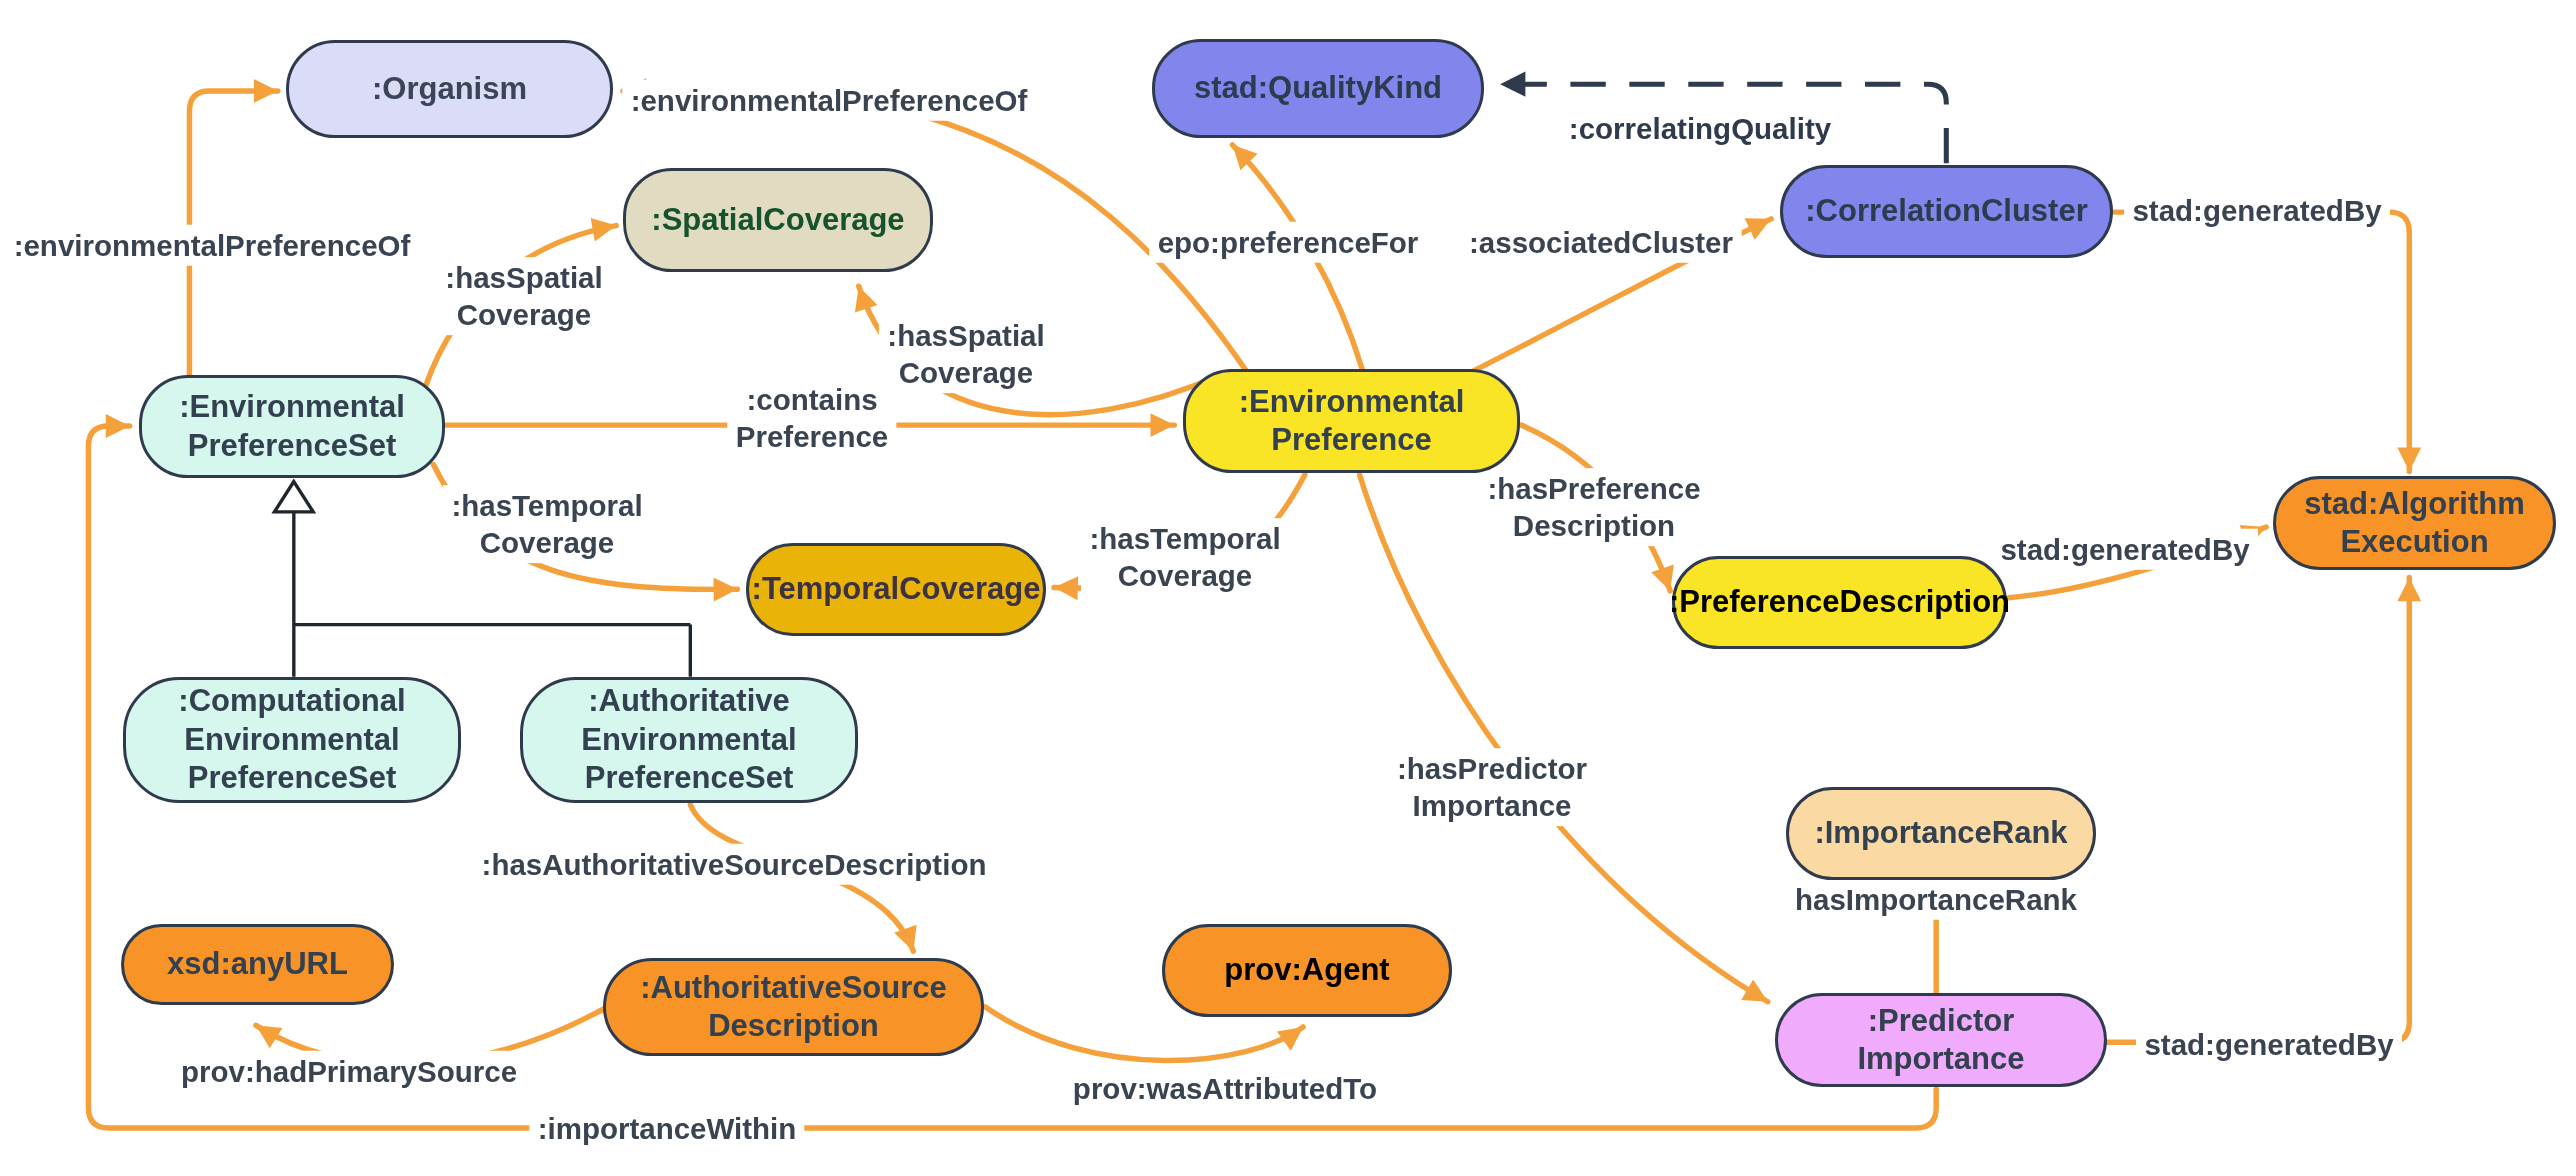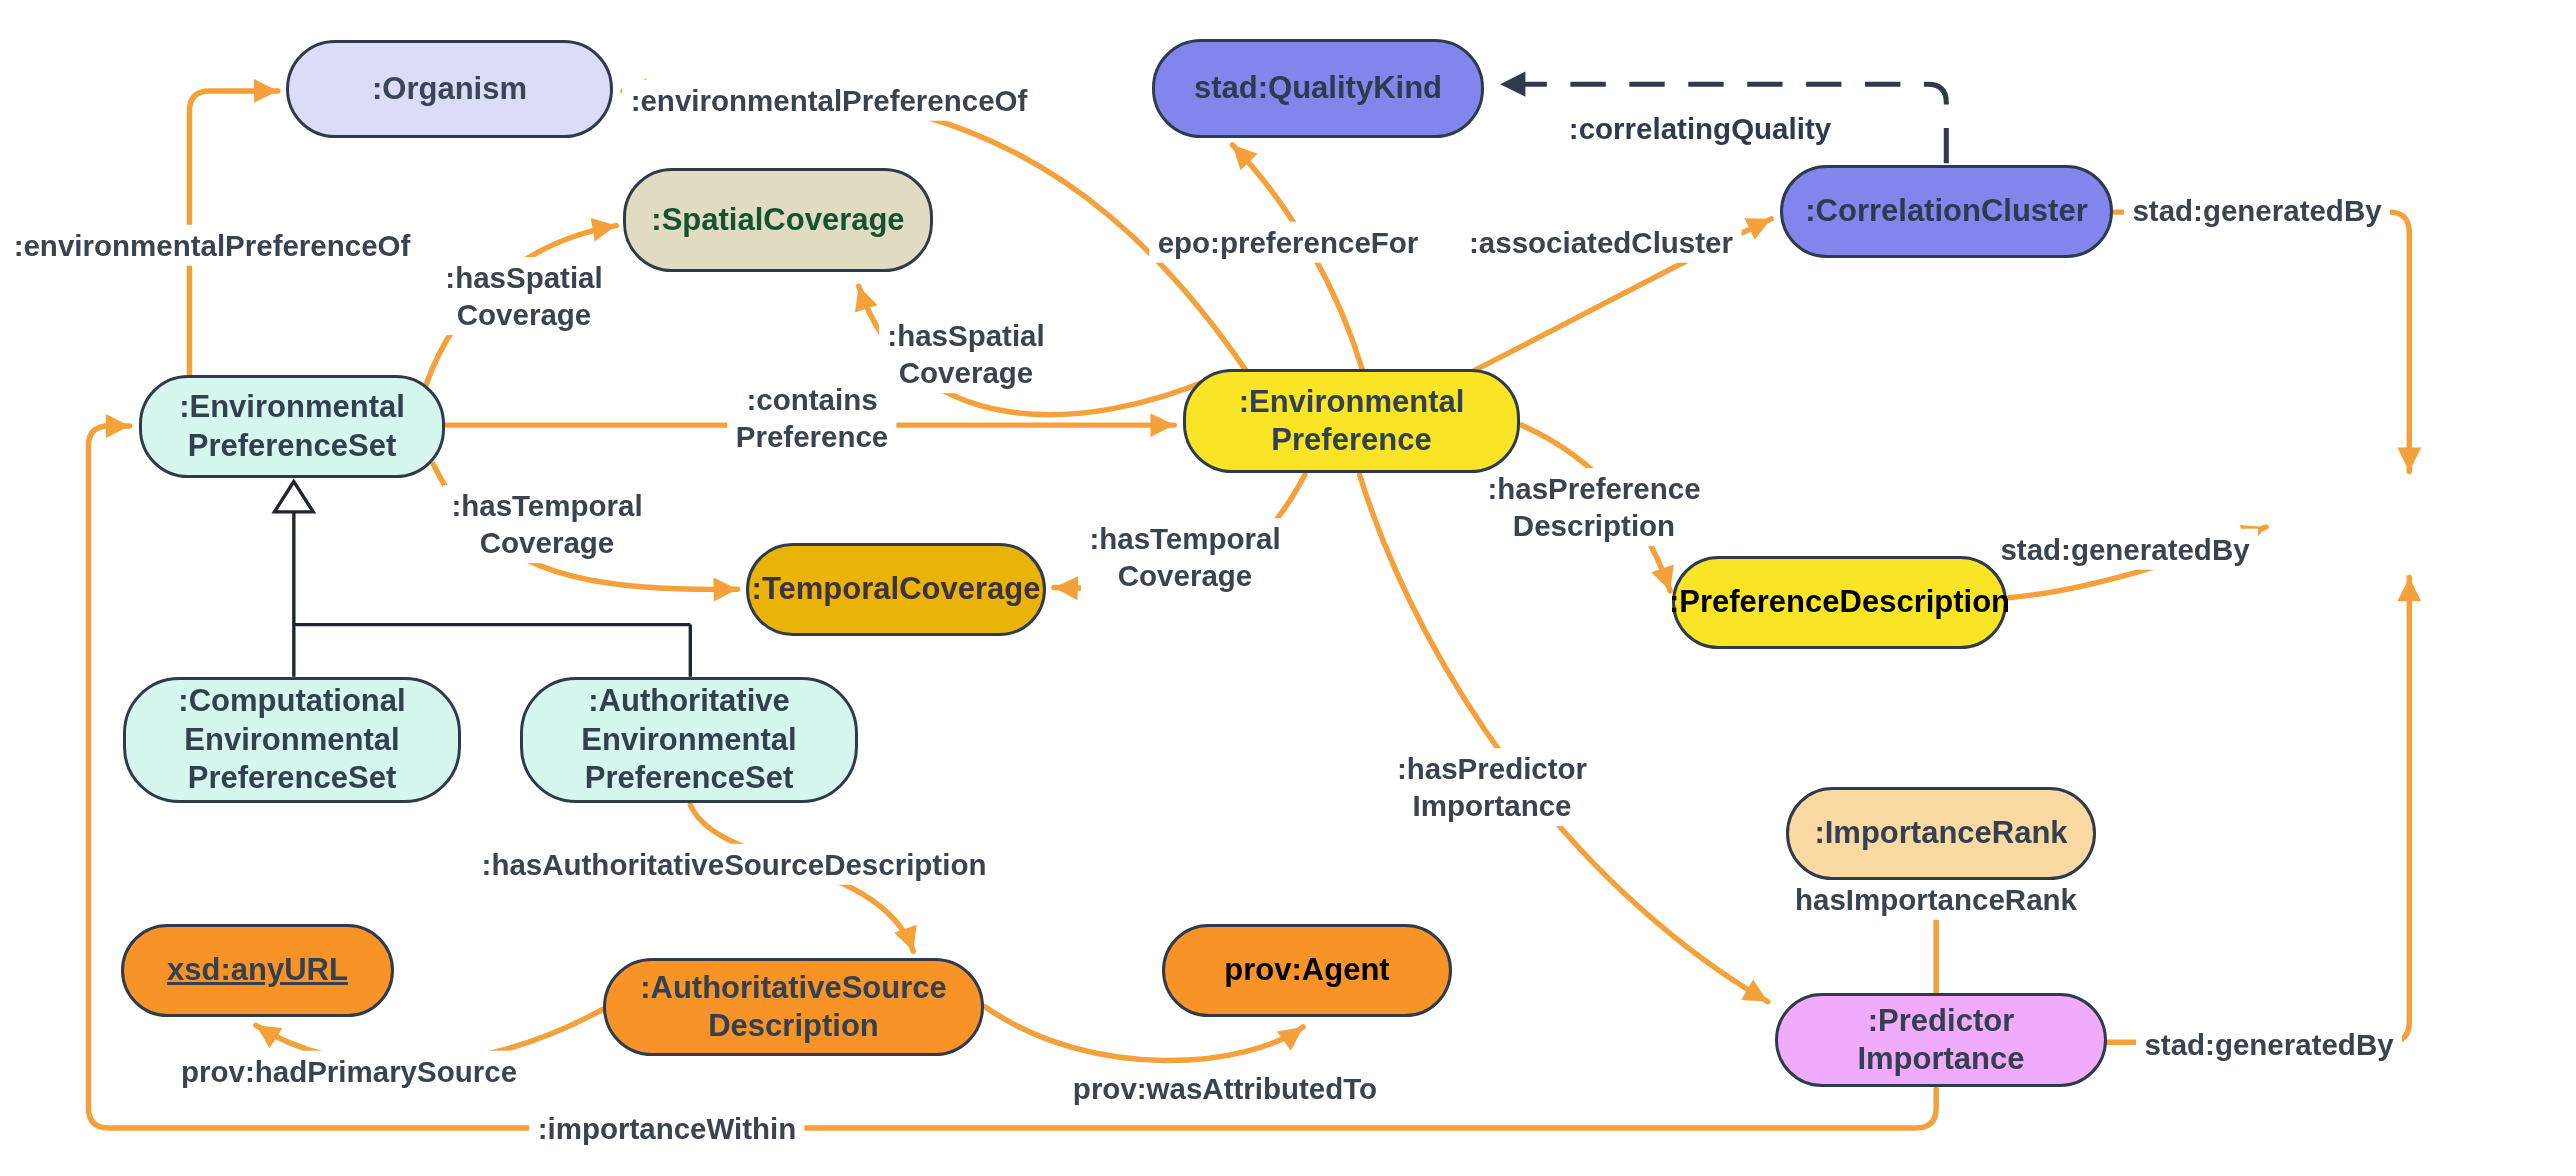--- a/index.html
+++ b/index.html
@@ -98,28 +98,30 @@
   <div class="node" style="left: 286px; top: 40px; width: 327px; height: 98px; background-color: rgb(219, 220, 248); color: rgb(58, 70, 87);">:Organism</div>
   <div class="node" style="left: 1152px; top: 39px; width: 332px; height: 99px; background-color: rgb(130, 134, 236); color: rgb(46, 59, 78);">stad:QualityKind</div>
   <div class="node" style="left: 623px; top: 168px; width: 310px; height: 104px; background-color: rgb(224, 219, 193); color: #14532d;">:SpatialCoverage</div>
   <div class="node" style="left: 1780px; top: 165px; width: 333px; height: 93px; background-color: rgb(130, 134, 236); color: rgb(46, 59, 78);">:CorrelationCluster</div>
   <div class="node" style="left: 139px; top: 375px; width: 306px; height: 103px; background-color: rgb(214, 247, 237); color: rgb(51, 64, 79);">:Environmental
 PreferenceSet</div>
   <div class="node" style="left: 1183px; top: 369px; width: 337px; height: 104px; background-color: rgb(249, 228, 38); color: rgb(51, 64, 79);">:Environmental
 Preference</div>
   <div class="node" style="left: 746px; top: 543px; width: 300px; height: 93px; background-color: #eab308; color: rgb(60, 50, 66);">:TemporalCoverage</div>
   <div class="node" style="left: 1672px; top: 556px; width: 335px; height: 93px; background-color: rgb(249, 228, 38); color: rgb(0, 0, 0);">:PreferenceDescription</div>
+  <div class="node" style="left: 2273px; top: 476px; width: 283px; height: 94px; background-color: rgb(247, 147, 39); color: rgb(51, 64, 79);">stad:Algorithm
+Execution</div>
   <div class="node tall" style="left: 123px; top: 677px; width: 338px; height: 126px; background-color: rgb(214, 247, 237); color: rgb(51, 64, 79);">:Computational
 Environmental
 PreferenceSet</div>
   <div class="node tall" style="left: 520px; top: 677px; width: 338px; height: 126px; background-color: rgb(214, 247, 237); color: rgb(51, 64, 79);">:Authoritative
 Environmental
 PreferenceSet</div>
   <div class="node" style="left: 1786px; top: 739px; width: 310px; height: 93px; background-color: rgb(251, 217, 163); color: rgb(51, 64, 79); margin-top: 48px;">:ImportanceRank</div>
-  <div class="node" style="left: 121px; top: 924px; width: 273px; height: 93px; background-color: rgb(247, 147, 39); color: rgb(51, 64, 79); text-decoration: underline;">xsd:anyURL</div>
+  <div class="node" style="left: 121px; top: 924px; width: 273px; height: 81px; background-color: rgb(247, 147, 39); color: rgb(51, 64, 79);">xsd:anyURL</div>
   <div class="node" style="left: 603px; top: 958px; width: 381px; height: 98px; background-color: rgb(247, 147, 39); color: rgb(51, 64, 79);">:AuthoritativeSource
 Description</div>
   <div class="node" style="left: 1162px; top: 924px; width: 290px; height: 93px; background-color: rgb(247, 147, 39); color: rgb(0, 0, 0);">prov:Agent</div>
   <div class="node" style="left: 1775px; top: 993px; width: 332px; height: 94px; background-color: #f0abfc; color: rgb(51, 64, 79);">:Predictor
 Importance</div>
 
 </div>
 
 
 </body></html>

